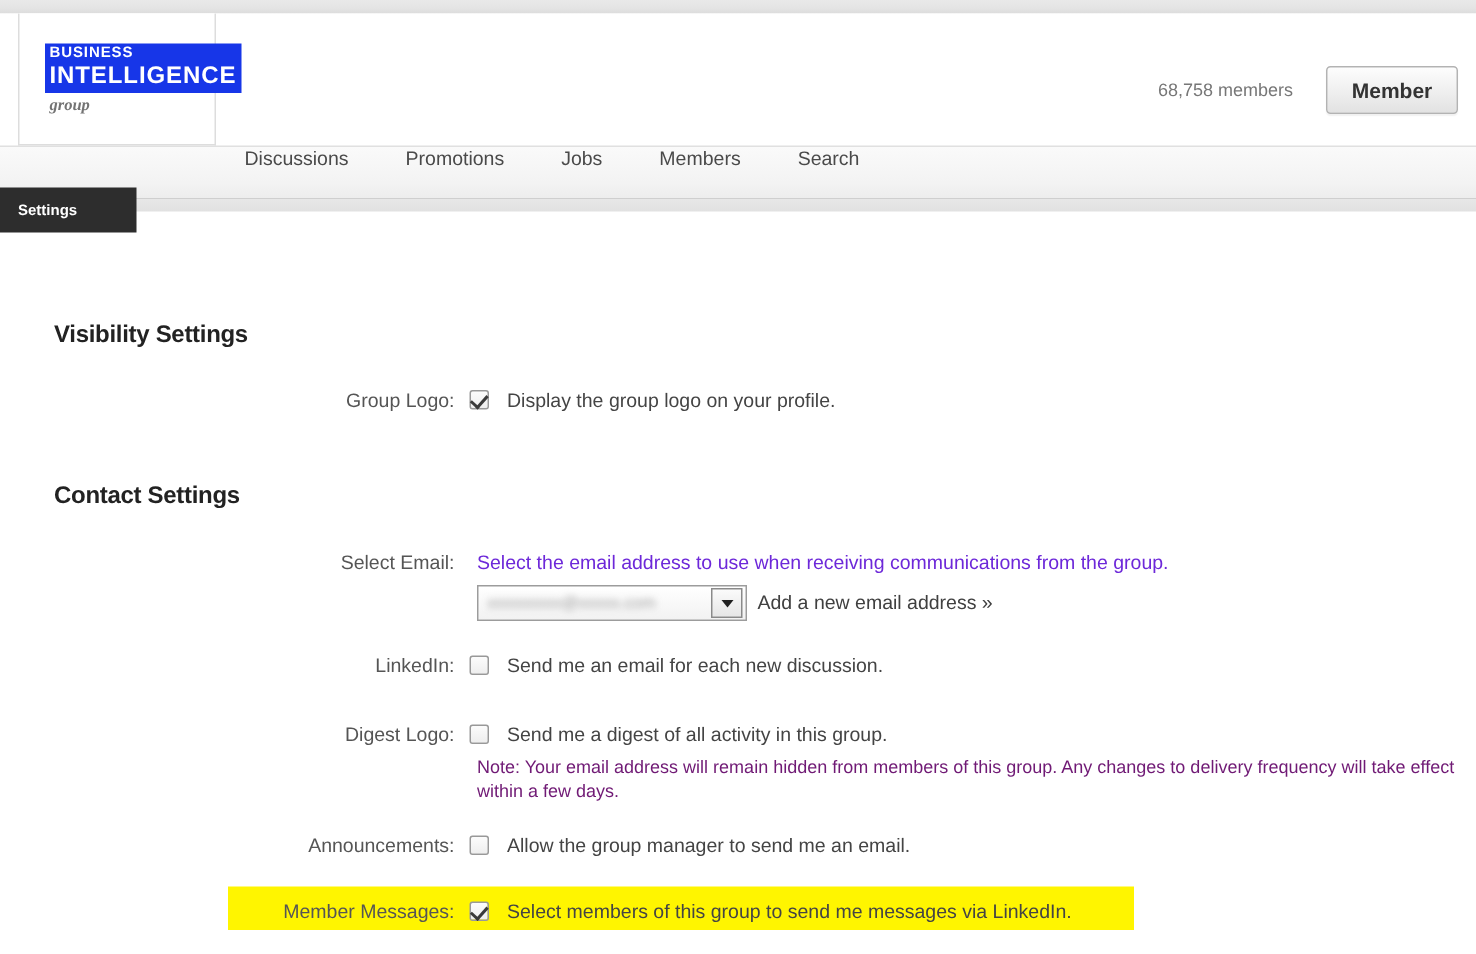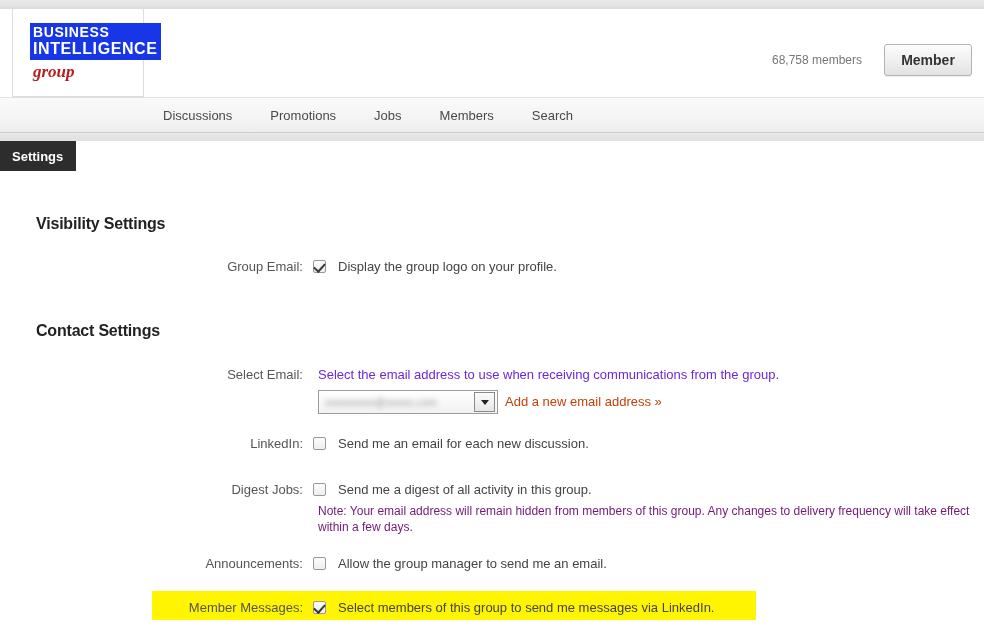--- a/index.html
+++ b/index.html
@@ -59,28 +59,28 @@
     padding: 2px 3px 2px 3px;
     line-height: 1.08;
   }
   .logo-l1, .logo-l2 {
     color: #ffffff;
     font-family: "Liberation Sans", sans-serif;
     font-weight: bold;
     letter-spacing: 0.6px;
     display: block;
   }
-  .logo-l1 { font-size: 14px; }
+  .logo-l1 { font-size: 10px; }
   .logo-l2 { font-size: 16px; }
   .logo-l3 {
-    color: #b91c1c;
+    color: #737373;
     font-family: "Liberation Serif", serif;
     font-style: italic;
     font-weight: bold;
-    font-size: 17px;
+    font-size: 11px;
     display: block;
     margin-top: 2px;
     padding-left: 3px;
   }
 
   .group-title {
     position: absolute;
     left: 163px;
     top: 24px;
     width: 470px;
@@ -126,21 +126,20 @@
     background: linear-gradient(to bottom, #fafafa 0%, #f3f3f3 70%, #ededed 100%);
     border-top: 1px solid #e0e0e0;
     border-bottom: 1px solid #cfcfcf;
   }
   .nav-items {
     position: absolute;
     left: 163px;
     top: 0;
     height: 100%;
     display: flex;
-    align-items: center;
   }
   .nav-item {
     font-size: 13px;
     color: #4a4a4a;
     margin-right: 38px;
     cursor: pointer;
     white-space: nowrap;
   }
 
   
@@ -148,27 +147,27 @@
     position: absolute;
     top: 133px; left: 0;
     width: 984px;
     height: 8px;
     background: linear-gradient(to bottom, #e7e7e7 0%, #e1e1e1 100%);
   }
 
   
   .settings-tab {
     position: absolute;
-    top: 141px;
+    top: 125px;
     left: 0;
-    width: 76px;
+    width: 91px;
     height: 30px;
     background: #2d2d2d;
     color: #ffffff;
-    font-size: 13px;
+    font-size: 10px;
     font-weight: bold;
     display: flex;
     align-items: center;
     padding-left: 12px;
     cursor: pointer;
   }
 
   
   .content {
     position: absolute;
@@ -292,21 +291,21 @@
     width: 0; height: 0;
     border-left: 4px solid transparent;
     border-right: 4px solid transparent;
     border-top: 5px solid #202020;
   }
 
   .email-link {
     position: absolute;
     left: 505px;
     font-size: 13px;
-    color: #c2410c;
+    color: #404040;
     text-decoration: none;
     cursor: pointer;
     white-space: nowrap;
   }
 
   
   .highlight {
     position: absolute;
     left: 152px;
     width: 604px;
@@ -349,21 +348,21 @@
 
 <div class="subband"></div>
 
 <div class="settings-tab">Settings</div>
 
 <div class="content">
 
   <div class="section-title t-visibility">Visibility Settings</div>
 
   <div class="row" style="top:88px;left:0;width:984px;">
-    <div class="row-label">Group Email:</div>
+    <div class="row-label">Group Logo:</div>
     <div class="cbx checked" style="top:1px;"></div>
     <div class="row-text">Display the group logo on your profile.</div>
   </div>
 
   <div class="section-title t-contact">Contact Settings</div>
 
   <div class="row" style="top:196px;left:0;width:984px;">
     <div class="row-label">Select Email:</div>
     <div class="helper-text" style="top:0;">Select the email address to use when receiving communications from the group.</div>
 
@@ -379,21 +378,21 @@
     <a class="email-link" style="top:27px;">Add a new email address »</a>
   </div>
 
   <div class="row" style="top:265px;left:0;width:984px;">
     <div class="row-label">LinkedIn:</div>
     <div class="cbx" style="top:1px;"></div>
     <div class="row-text">Send me an email for each new discussion.</div>
   </div>
 
   <div class="row" style="top:311px;left:0;width:984px;">
-    <div class="row-label">Digest Jobs:</div>
+    <div class="row-label">Digest Logo:</div>
     <div class="cbx" style="top:1px;"></div>
     <div class="row-text">Send me a digest of all activity in this group.</div>
     <div class="note-text" style="top:22px;">Note: Your email address will remain hidden from members of this group. Any changes to delivery frequency will take effect within a few days.</div>
   </div>
 
   <div class="row" style="top:385px;left:0;width:984px;">
     <div class="row-label">Announcements:</div>
     <div class="cbx" style="top:1px;"></div>
     <div class="row-text">Allow the group manager to send me an email.</div>
   </div>

